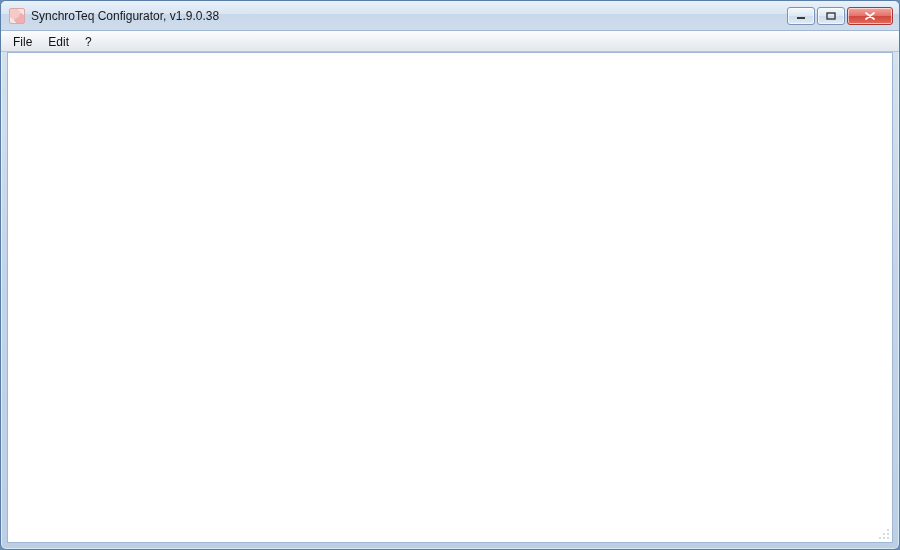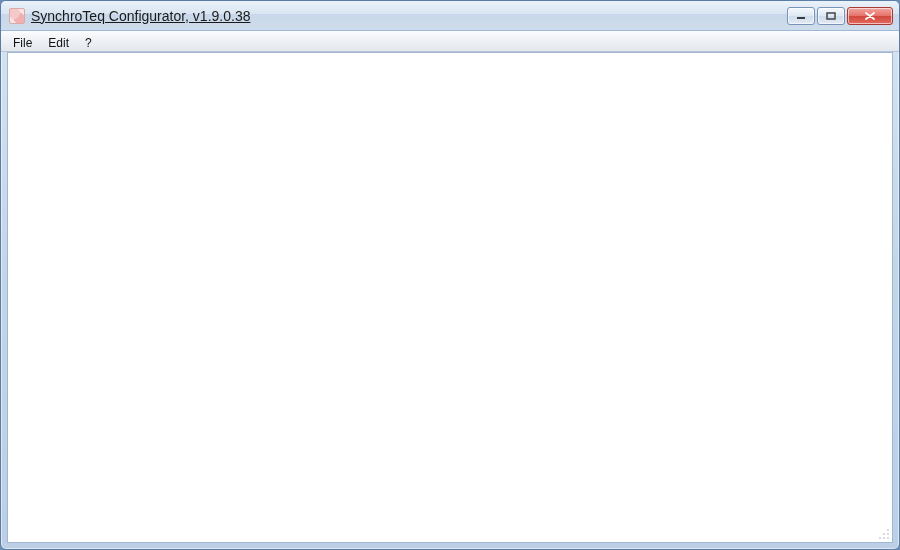--- a/index.html
+++ b/index.html
@@ -39,24 +39,23 @@
     background:
       radial-gradient(circle at 30% 30%, #f6c9c9 0 40%, transparent 41%),
       radial-gradient(circle at 70% 70%, #f0b0b0 0 40%, transparent 41%),
       #f7e3e3;
     border: 1px solid #d9a8a8;
     border-radius: 2px;
   }
   .title-text {
     flex: 1;
     color: #1a1a1a;
-    font-size: 14px;
+    font-size: 12px;
     white-space: nowrap;
     overflow: hidden;
-    text-decoration: underline;
   }
   .win-controls {
     display: flex;
     gap: 2px;
     align-items: center;
   }
   .win-btn {
     width: 28px;
     height: 18px;
     border-radius: 3px;
@@ -75,23 +74,23 @@
   .win-btn svg { display: block; }
   .menubar {
     height: 21px;
     background: linear-gradient(to bottom, #fbfcfd 0%, #eef1f5 50%, #e3e7ec 100%);
     border-bottom: 1px solid #b8c4d4;
     display: flex;
     align-items: stretch;
     padding-left: 4px;
   }
   .menu-item {
-    padding: 12px 8px;
+    padding: 4px 8px;
     display: flex;
-    align-items: center;
+    align-items: flex-start;
     color: #111;
     font-size: 12px;
     cursor: default;
   }
   .client-area {
     flex: 1;
     margin: 0 6px 6px 6px;
     background: #ffffff;
     border: 1px solid #9fb7d4;
     position: relative;

